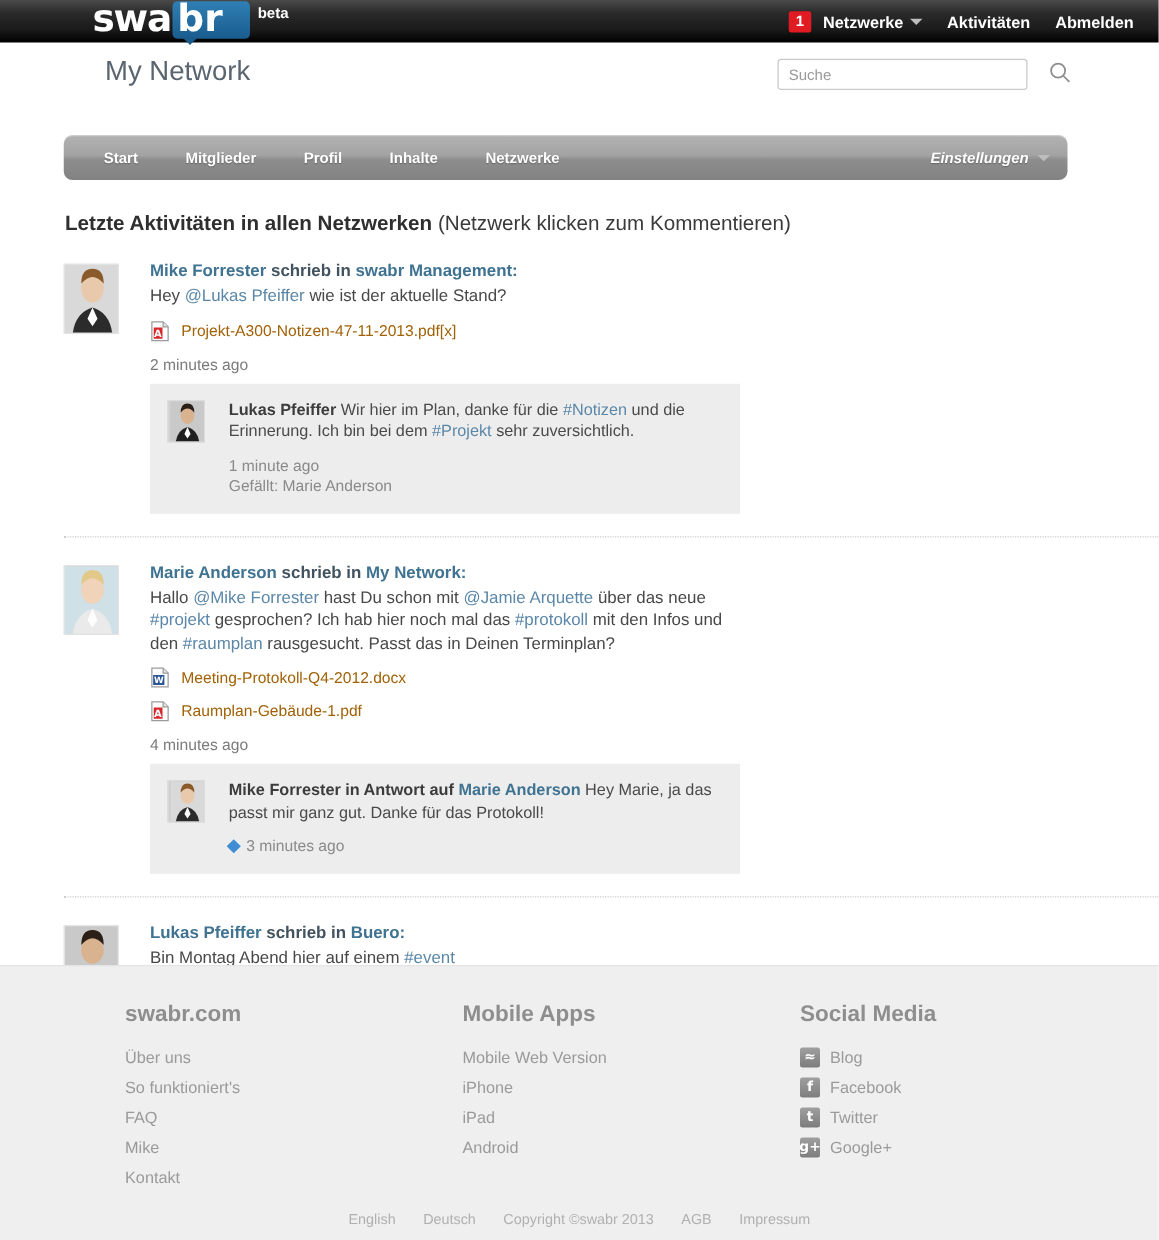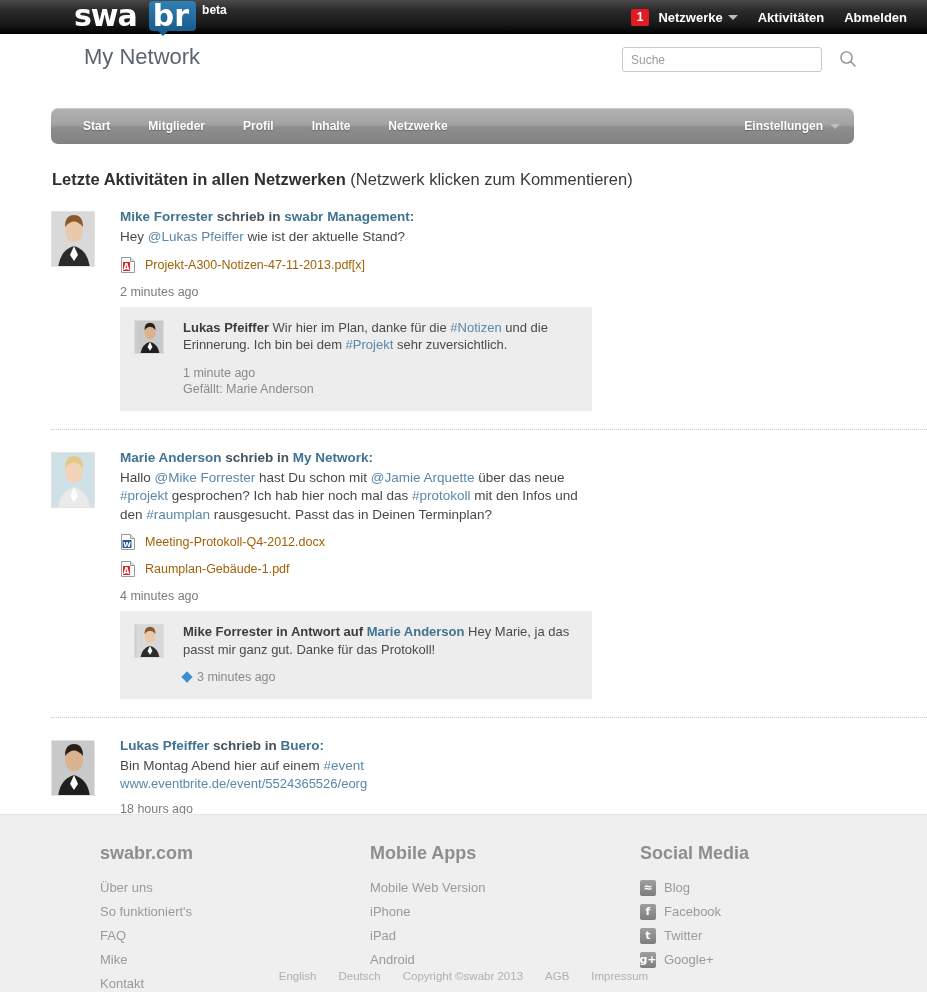--- a/index.html
+++ b/index.html
@@ -24,22 +24,22 @@
     display: flex; align-items: flex-start;
   }
   .logo-swa {
     font-size: 30px; font-weight: bold; color: #ffffff;
     letter-spacing: -1px; line-height: 30px;
     font-family: "DejaVu Sans", sans-serif;
   }
   .logo-br {
     background: linear-gradient(to bottom, #2f7fb5 0%, #1a5c8e 100%);
     color: #ffffff; font-size: 30px; font-weight: bold;
-    line-height: 30px; padding: 0 7px 0 4px;
-    border-radius: 4px; margin-left: 12px;
+    line-height: 30px; padding: 0 22px 0 4px;
+    border-radius: 4px; margin-left: 1px;
     font-family: "DejaVu Sans", sans-serif;
     position: relative;
   }
   .logo-br:after {
     content: ""; position: absolute;
     left: 8px; bottom: -5px;
     border-left: 6px solid transparent;
     border-right: 6px solid transparent;
     border-top: 6px solid #1a5c8e;
   }
@@ -107,21 +107,21 @@
   .navbar a {
     color: #ffffff; font-size: 12px; font-weight: bold;
     text-decoration: none;
     text-shadow: 0 1px 1px rgba(0,0,0,0.28);
     padding: 0 14px; line-height: 36px;
   }
   .nav-left { display: flex; margin-left: 18px; }
   .nav-left a { margin-right: 10px; }
   .nav-right {
     position: absolute; right: 14px; top: 0;
-    display: flex; align-items: center; gap: 7px;
+    display: flex; align-items: center; gap: 7px; font-style: italic;
   }
   .nav-right a { padding: 0; }
 
   
   .main { padding: 0 0 0 51px; }
   .feed-title {
     margin: 26px 0 0 1px; font-size: 16.5px;
     color: #2f2f2f; font-weight: bold;
   }
   .feed-title .sub { font-weight: normal; color: #3a3a3a; }
@@ -178,21 +178,21 @@
   }
   .likes-box {
     background: #ededed; margin-top: 9px;
     padding: 10px 14px; width: 470px;
     font-size: 12.5px; color: #7d7d7d;
   }
 
   
   .footer {
     position: absolute; left: 0; bottom: 0;
-    width: 927px; height: 178px;
+    width: 927px; height: 220px;
     background: #efefef;
     border-top: 1px solid #e4e4e4;
   }
   .footer-cols { display: flex; padding: 28px 0 0 0; }
   .fcol { }
   .fcol.c1 { margin-left: 100px; width: 270px; }
   .fcol.c2 { width: 270px; }
   .fcol.c3 { }
   .fcol h3 {
     margin: 0 0 12px 0; font-size: 18px;

